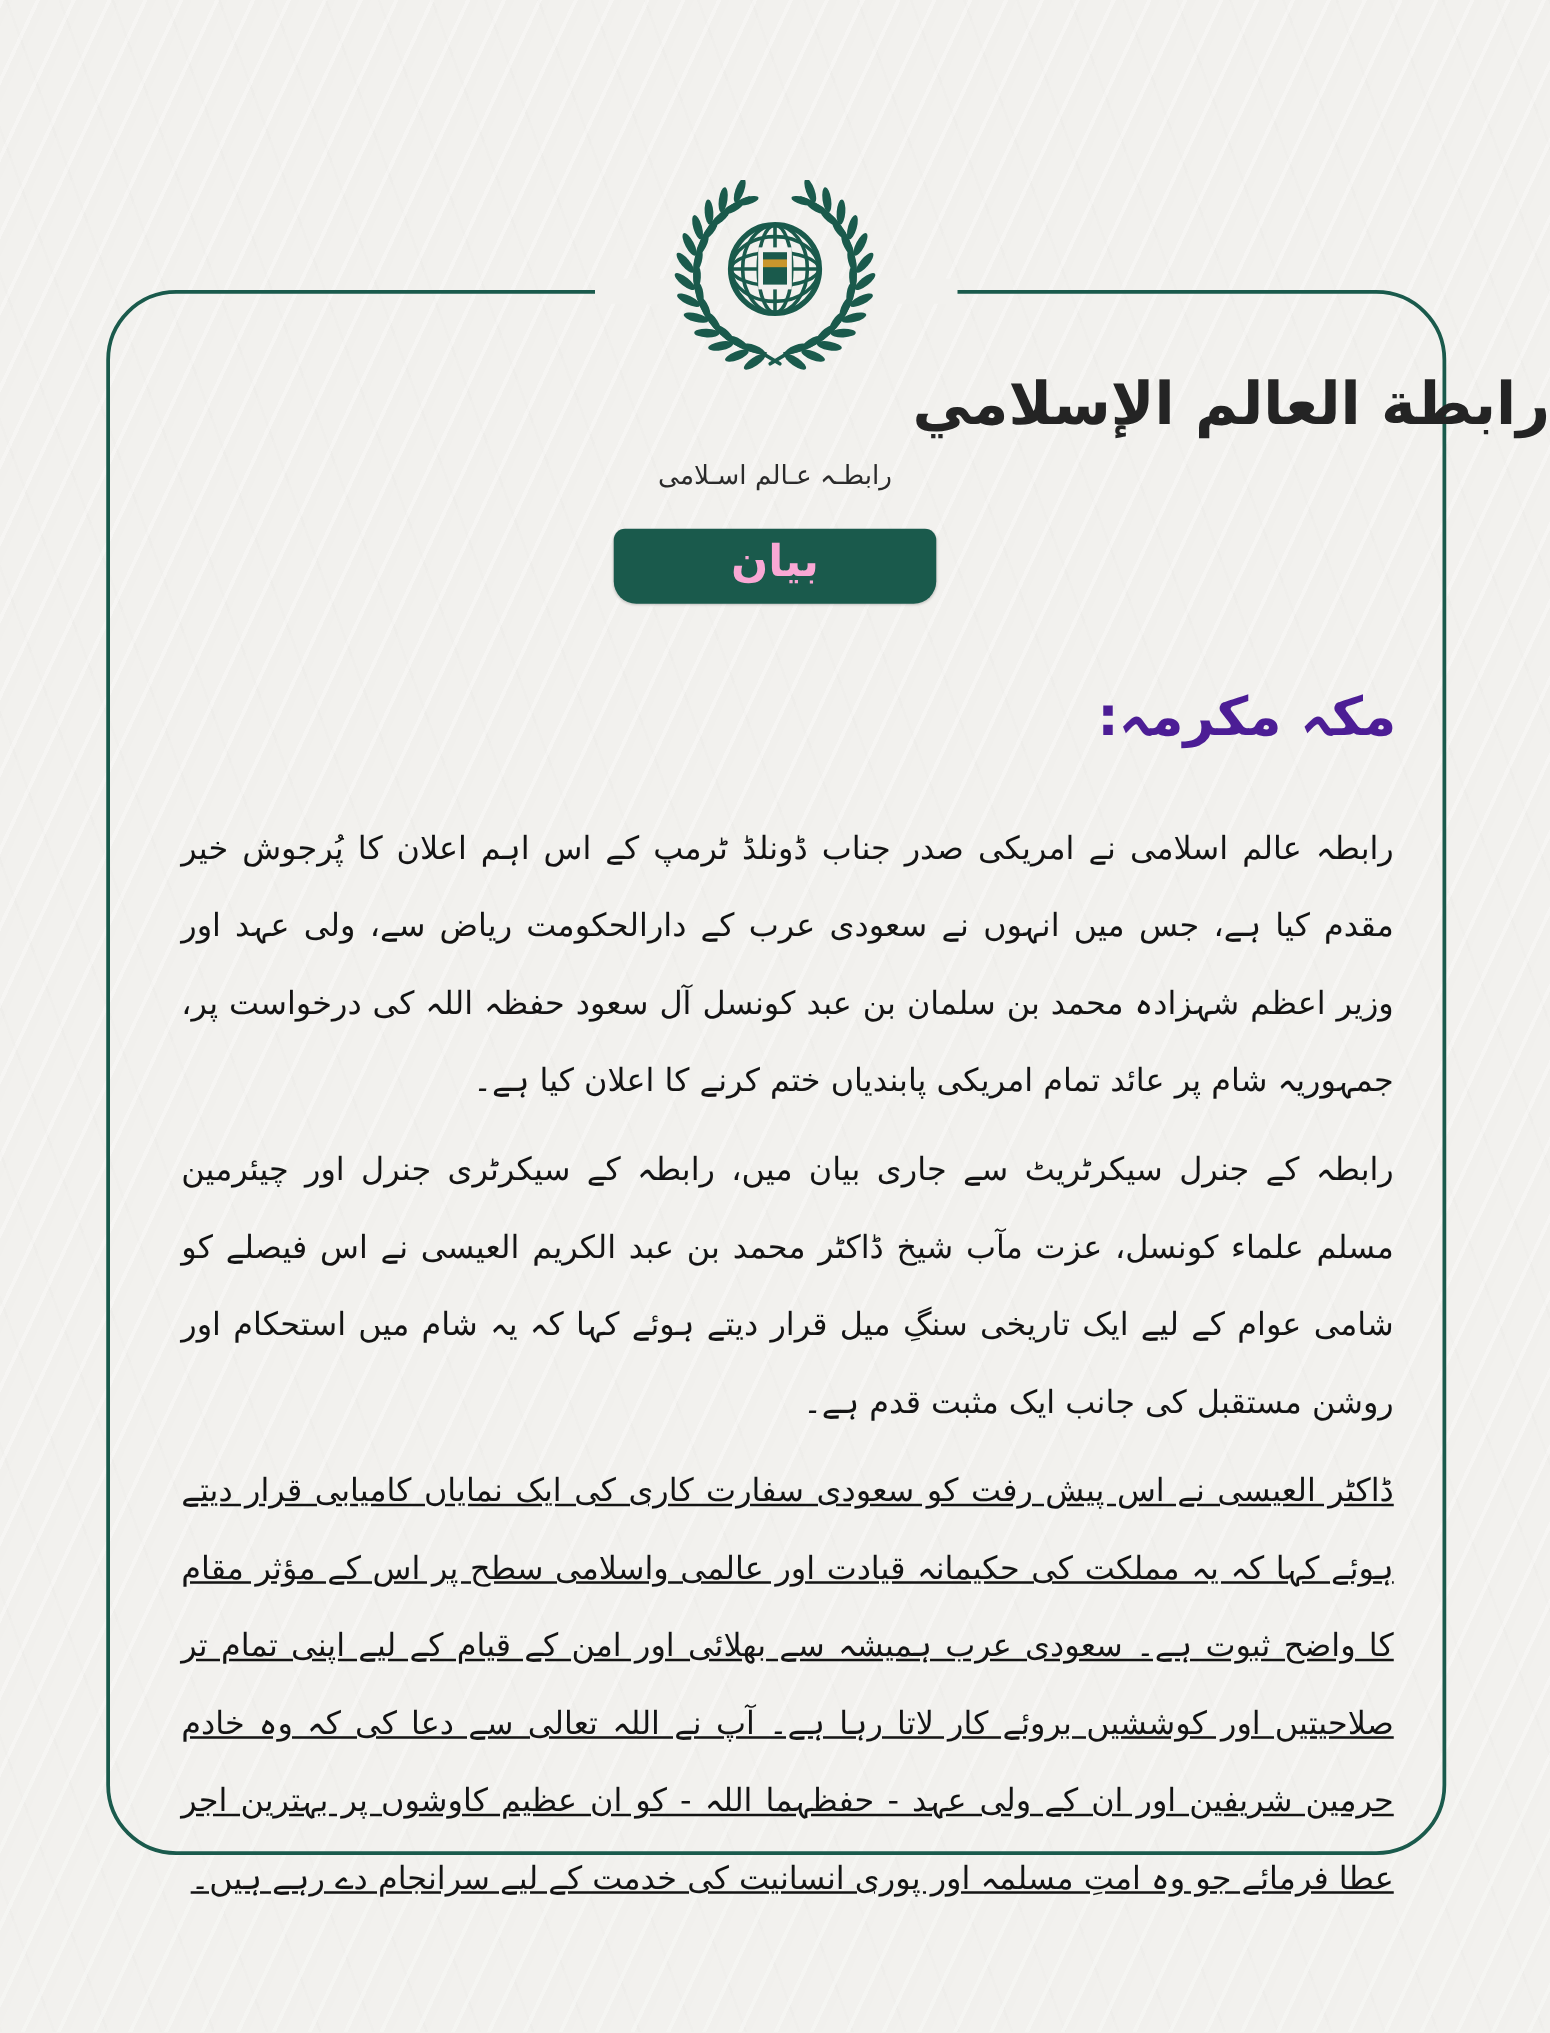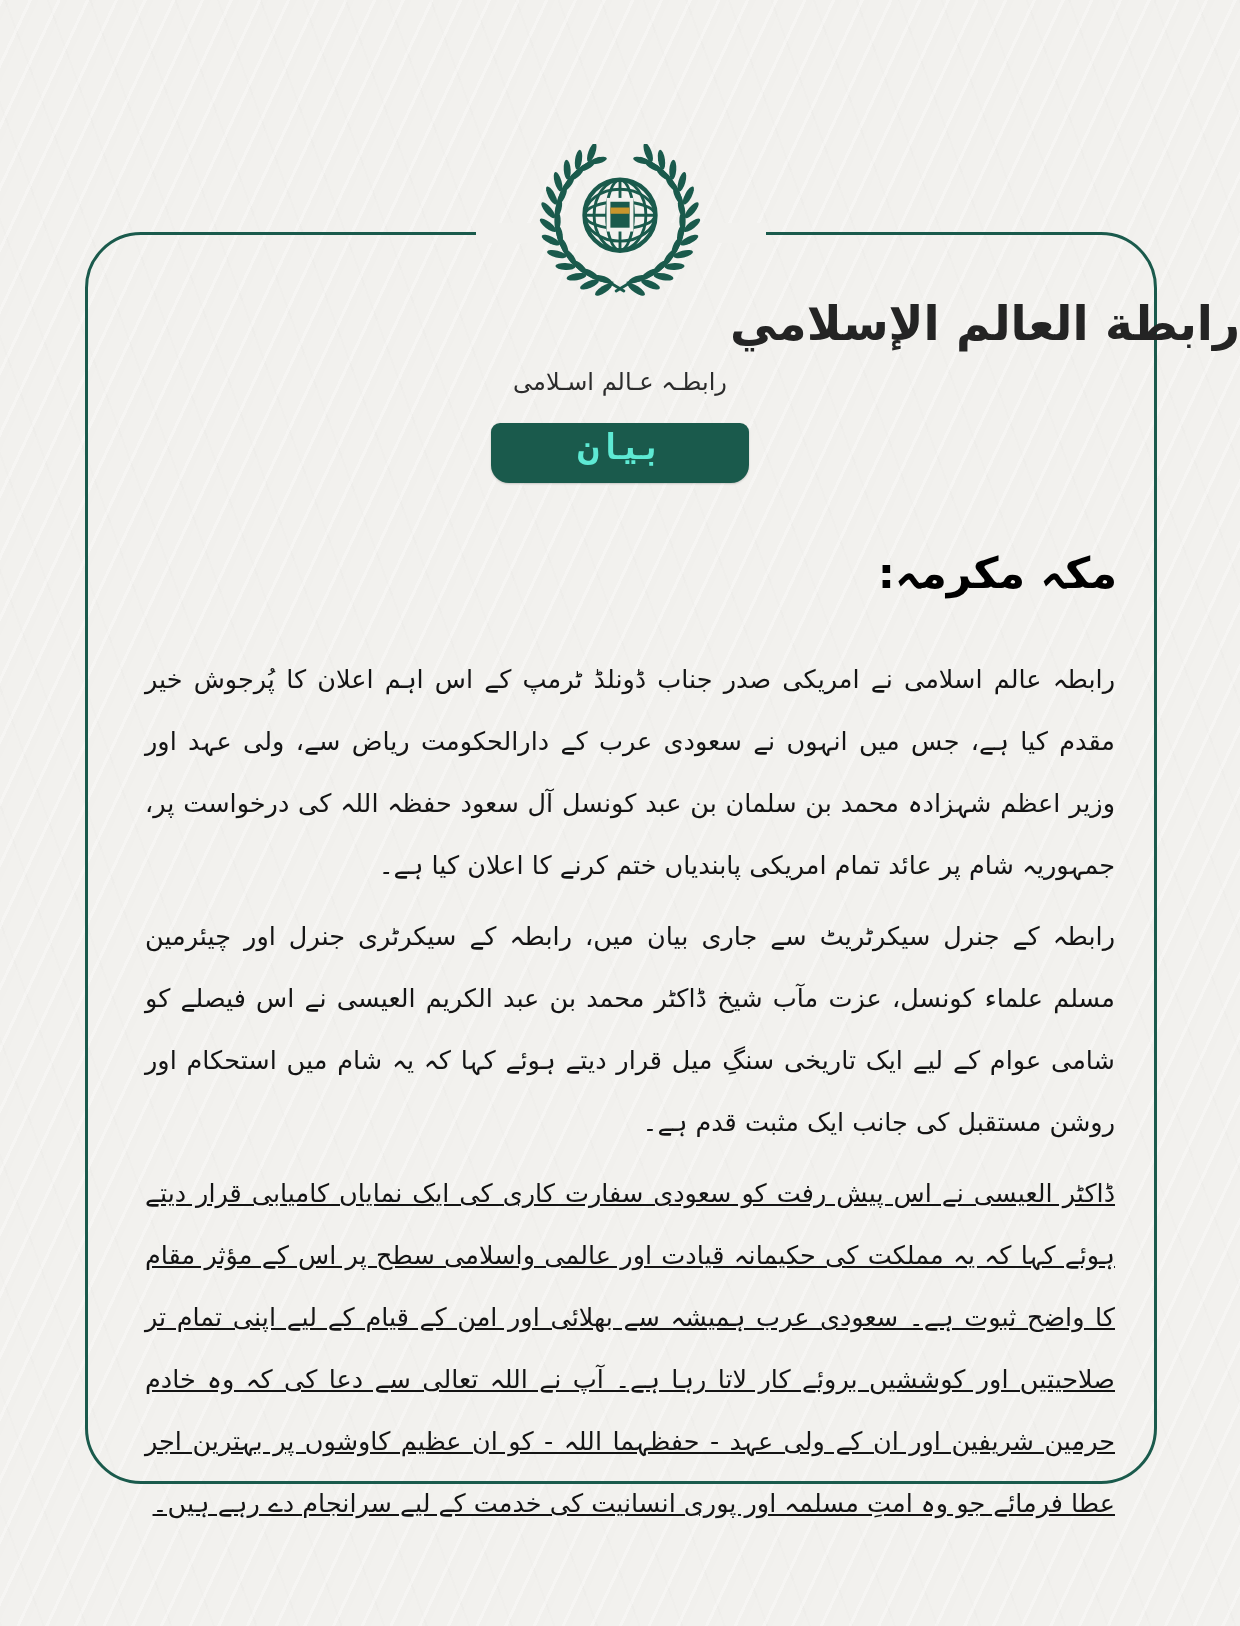--- a/index.html
+++ b/index.html
@@ -61,53 +61,52 @@
     font-weight: bold;
     letter-spacing: 0;
     color: #242424;
   }
   .org-urdu {
     position: absolute;
     left: 0; top: 368px;
     width: 1240px;
     text-align: center;
     direction: rtl;
-    font-size: 24px;
+    font-size: 21px;
     color: #2b2b2b;
   }
 
   .banner {
     position: absolute;
     left: 491px; top: 423px;
     width: 258px; height: 60px;
     background: var(--green, #1a5a4c);
     border-radius: 9px 9px 18px 18px;
     display: flex;
     align-items: center;
     justify-content: center;
     box-shadow: 0 1px 2px rgba(0,0,0,.18);
   }
   .banner-label {
-    color: #5eead4;
+    color: #f9a8d4;
     font-size: 35px;
     font-weight: 600;
     direction: rtl;
     line-height: 1;
     padding-bottom: 6px;
-    font-family: Liberation Mono, monospace;
   }
 
   
   .dateline {
     position: absolute;
     right: 123px; top: 548px;
     direction: rtl;
     font-size: 43px;
     font-weight: bold;
-    color: #000000;
+    color: #4c1d95;
   }
 
   .body-text {
     position: absolute;
     left: 145px; top: 648px;
     width: 970px;
     direction: rtl;
     text-align: justify;
   }
   .body-text p {

